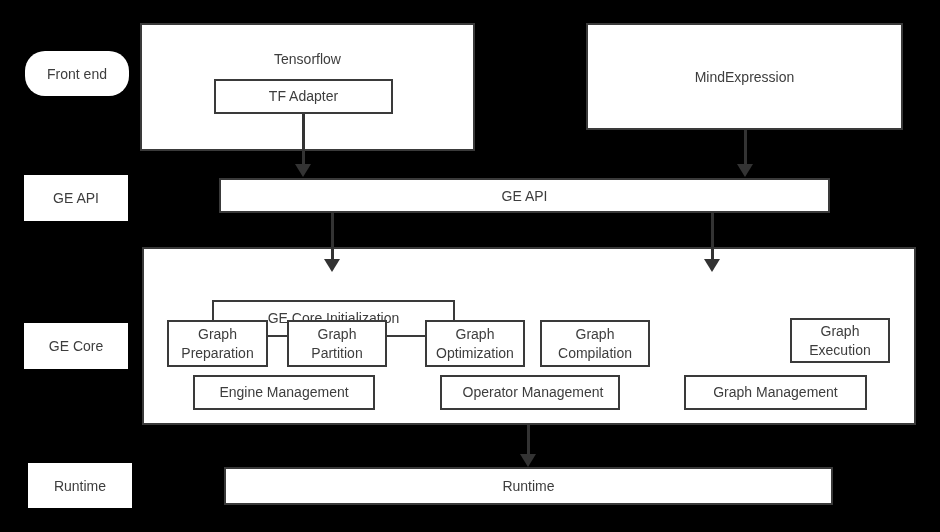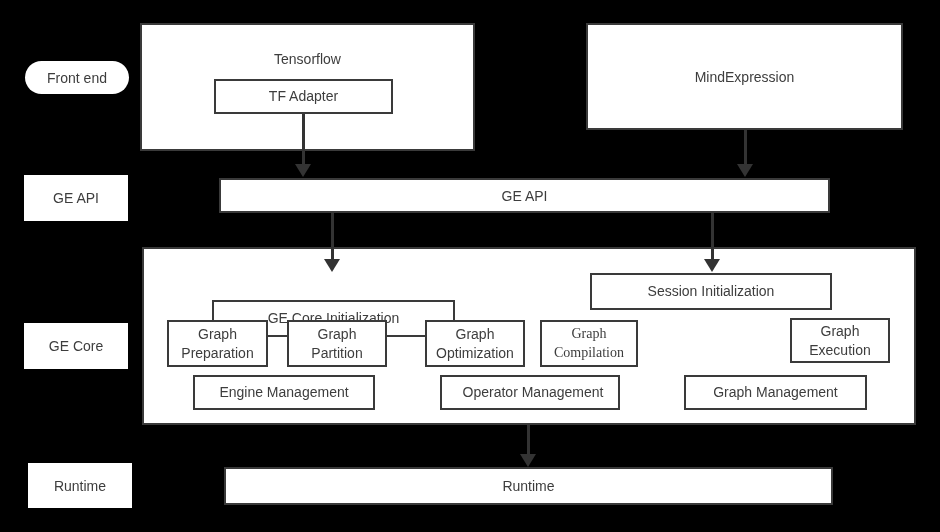--- a/index.html
+++ b/index.html
@@ -80,47 +80,46 @@
     border-left: 8px solid transparent;
     border-right: 8px solid transparent;
     border-top: 13px solid var(--arrow, #333);
   }
 </style>
 </head>
 <body>
 
 <div class="stage">
 
-  <div class="row-label" style="left:25px; top:61px; width:104px; height:33px;border-radius:20px;">Front end</div>
+  <div class="row-label" style="left:25px; top:51px; width:104px; height:45px;border-radius:20px;">Front end</div>
   <div class="row-label" style="left:24px; top:175px; width:104px; height:46px;">GE API</div>
   <div class="row-label" style="left:24px; top:323px; width:104px; height:46px;">GE Core</div>
   <div class="row-label" style="left:28px; top:463px; width:104px; height:45px;">Runtime</div>
 
   <div class="panel" style="left:140px; top:23px; width:335px; height:128px;">
     <div class="panel-top-label">Tensorflow</div>
     <div class="box" style="left:72px; top:54px; width:179px; height:35px;">TF Adapter</div>
   </div>
 
   <div class="panel" style="left:586px; top:23px; width:317px; height:107px;">
     <div class="bar-label">MindExpression</div>
   </div>
 
   <div class="panel" style="left:219px; top:178px; width:611px; height:35px;">
     <div class="bar-label">GE API</div>
   </div>
 
   <div class="panel" style="left:142px; top:247px; width:774px; height:178px;">
 
     <div class="box" style="left:68px; top:24px; width:243px; height:37px;margin-top:27px;">GE Core Initialization</div>
-    <div class="box" style="left:446px; top:24px; width:242px; height:37px;">Session Initialization</div>
 
     <div class="box" style="left:23px; top:71px; width:101px; height:47px;">Graph Preparation</div>
     <div class="box" style="left:143px; top:71px; width:100px; height:47px;">Graph Partition</div>
     <div class="box" style="left:281px; top:71px; width:100px; height:47px;">Graph Optimization</div>
-    <div class="box" style="left:396px; top:71px; width:98px; height:47px;font-family:Liberation Serif, serif;">Graph Compilation</div>
+    <div class="box" style="left:396px; top:71px; width:110px; height:47px;">Graph Compilation</div>
     <div class="box" style="left:646px; top:69px; width:100px; height:45px;">Graph Execution</div>
 
     <div class="box" style="left:49px; top:126px; width:182px; height:35px;">Engine Management</div>
     <div class="box" style="left:296px; top:126px; width:180px; height:35px;padding-left:8px;">Operator Management</div>
     <div class="box" style="left:540px; top:126px; width:183px; height:35px;">Graph Management</div>
   </div>
 
   <div class="panel" style="left:224px; top:467px; width:609px; height:38px;">
     <div class="bar-label">Runtime</div>
   </div>

